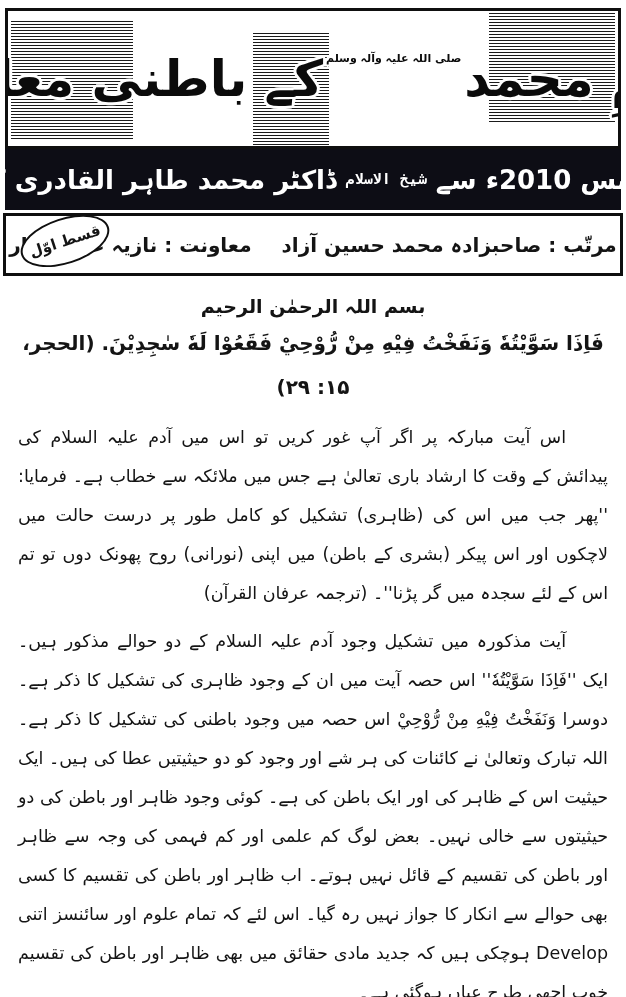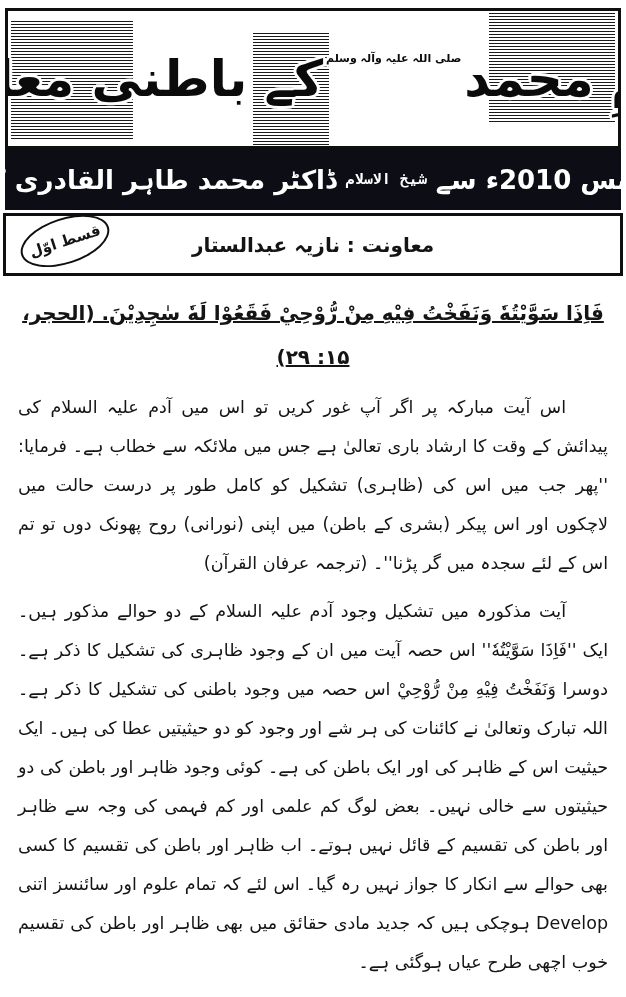--- a/index.html
+++ b/index.html
@@ -41,21 +41,21 @@
   }
   .stamp{
     position:absolute;left:13px;top:2px;width:88px;height:42px;
     border:2px solid #0f0f0f;border-radius:50%;transform:rotate(-18deg);
     display:flex;align-items:center;justify-content:center;
     font-size:15px;font-weight:bold;background:#fff;
   }
   
   .content{padding:15px 9px 0 9px;}
   .bismillah{text-align:center;font-size:19px;font-weight:600;line-height:30px;margin:0;}
-  .verse{text-align:center;font-size:20px;font-weight:bold;line-height:44px;margin:0;text-decoration:underline;}
+  .verse{text-align:center;font-size:20px;font-weight:bold;line-height:44px;margin:0;}
   .para{
     text-align:justify;font-size:17.5px;line-height:39px;text-indent:42px;margin:9px;
   }
 </style>
 </head>
 <body>
 
 <div class="masthead">
   <div class="hatch hatch-left"></div>
   <div class="hatch hatch-mid"></div>
@@ -68,22 +68,24 @@
 </div>
 
 <div class="subtitle-bar">
   <span>عالمی میلاد کانفرنس 2010ء سے</span>
   <span class="subtitle-small">شیخ الاسلام</span>
   <span>ڈاکٹر محمد طاہر القادری کا خصوصی خطاب</span>
 </div>
 
 <div class="byline-box">
   <span class="stamp">قسط اوّل</span>
+  <span>مرتّب : صاحبزادہ محمد حسین آزاد</span>
   <span>معاونت : نازیہ عبدالستار</span>
 </div>
 
 <div class="content">
+  <p class="bismillah">بسم اللہ الرحمٰن الرحیم</p>
   <p class="verse">فَاِذَا سَوَّيْتُهٗ وَنَفَخْتُ فِيْهِ مِنْ رُّوْحِيْ فَقَعُوْا لَهٗ سٰجِدِيْنَ. (الحجر، ۱۵: ۲۹)</p>
   <p class="para">اس آیت مبارکہ پر اگر آپ غور کریں تو اس میں آدم علیہ السلام کی پیدائش کے وقت کا ارشاد باری تعالیٰ ہے جس میں ملائکہ سے خطاب ہے۔ فرمایا: ''پھر جب میں اس کی (ظاہری) تشکیل کو کامل طور پر درست حالت میں لاچکوں اور اس پیکر (بشری کے باطن) میں اپنی (نورانی) روح پھونک دوں تو تم اس کے لئے سجدہ میں گر پڑنا''۔ (ترجمہ عرفان القرآن)</p>
   <p class="para">آیت مذکورہ میں تشکیل وجود آدم علیہ السلام کے دو حوالے مذکور ہیں۔ ایک ''فَاِذَا سَوَّيْتُهٗ'' اس حصہ آیت میں ان کے وجود ظاہری کی تشکیل کا ذکر ہے۔ دوسرا وَنَفَخْتُ فِيْهِ مِنْ رُّوْحِيْ اس حصہ میں وجود باطنی کی تشکیل کا ذکر ہے۔ اللہ تبارک وتعالیٰ نے کائنات کی ہر شے اور وجود کو دو حیثیتیں عطا کی ہیں۔ ایک حیثیت اس کے ظاہر کی اور ایک باطن کی ہے۔ کوئی وجود ظاہر اور باطن کی دو حیثیتوں سے خالی نہیں۔ بعض لوگ کم علمی اور کم فہمی کی وجہ سے ظاہر اور باطن کی تقسیم کے قائل نہیں ہوتے۔ اب ظاہر اور باطن کی تقسیم کا کسی بھی حوالے سے انکار کا جواز نہیں رہ گیا۔ اس لئے کہ تمام علوم اور سائنسز اتنی Develop ہوچکی ہیں کہ جدید مادی حقائق میں بھی ظاہر اور باطن کی تقسیم خوب اچھی طرح عیاں ہوگئی ہے۔</p>
   <p class="para">قرآن پاک کے کئی مقامات ایسے ہیں جہاں ظاہر اور باطن کا اثبات ہوتا ہے۔ حتیٰ کہ گناہ کے باب میں بھی فرمایا:</p>
 
 </div>
 
 </body></html>

